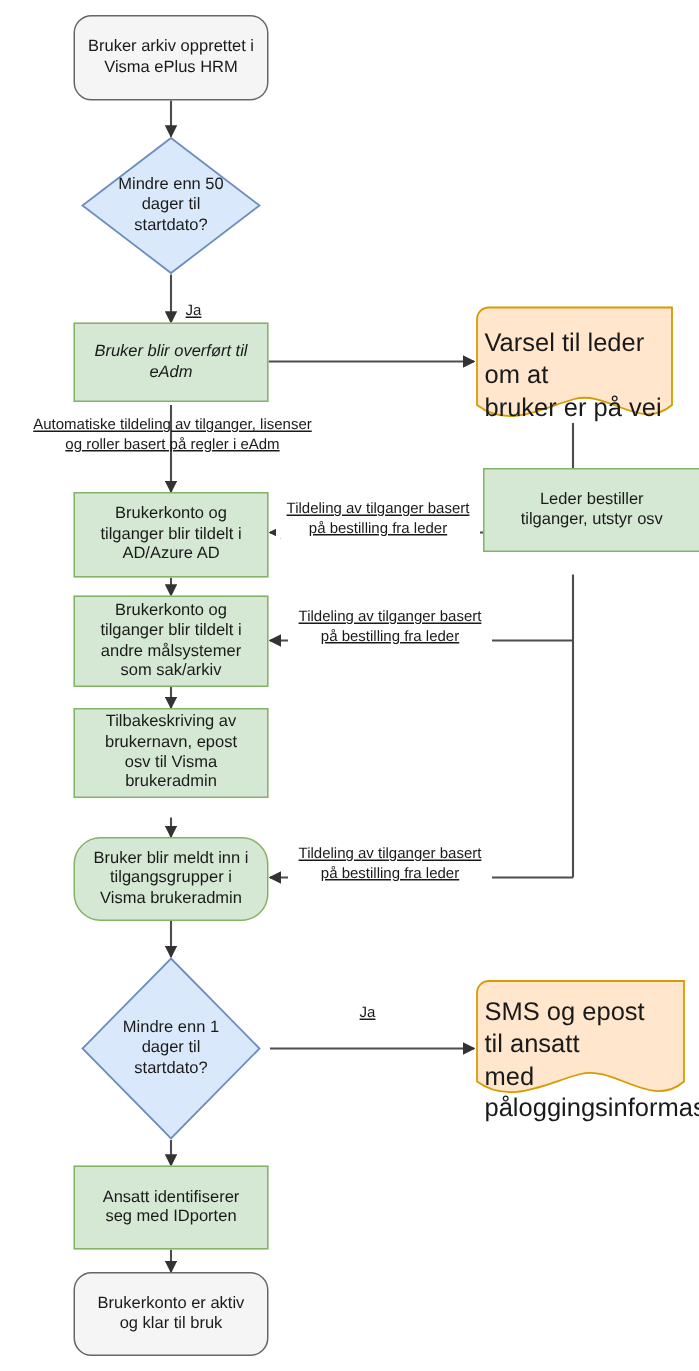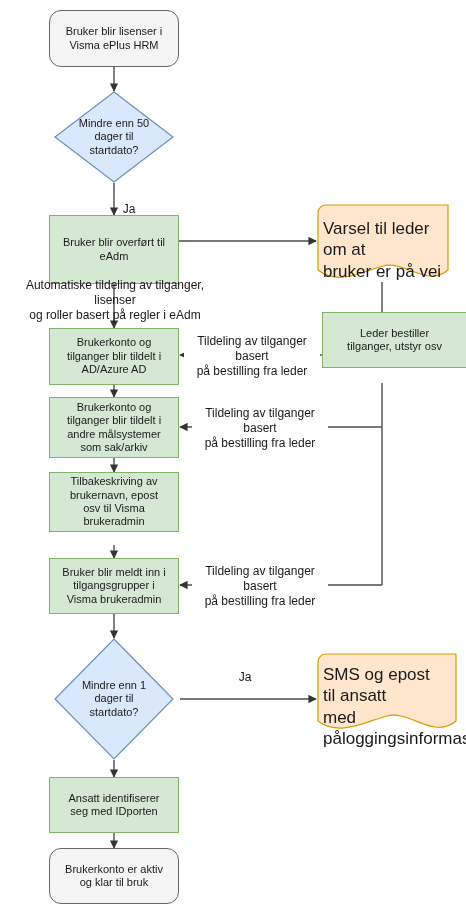--- a/index.html
+++ b/index.html
@@ -91,27 +91,28 @@
     text-align: left;
     font-size: 17px;
     color: #1a1a1a;
     line-height: 1.25;
     white-space: pre-line;
     padding: 0 6px;
     box-sizing: border-box;
   }
   .edge-label {
     position: absolute;
-    font-size: 12px;
+    font-size: 10px;
     color: #1a1a1a;
     line-height: 1.25;
     text-align: center;
     white-space: pre-line;
     z-index: 4;
     background: transparent;
+    text-decoration: underline;
   }
 </style>
 </head>
 <body>
 
 <div id="canvas">
 
   <svg id="edges" viewBox="0 0 466 914" xmlns="http://www.w3.org/2000/svg">
     <defs>
       <marker id="arrow" viewBox="0 0 10 10" refX="9" refY="5" markerWidth="6" markerHeight="6" orient="auto-start-reverse">
@@ -148,36 +149,36 @@
 
       <path d="M 180 699 L 316 699" marker-end="url(#arrow)"></path>
 
       <path d="M 114 760 L 114 777" marker-end="url(#arrow)"></path>
 
       <path d="M 114 833 L 114 848" marker-end="url(#arrow)"></path>
     </g>
   </svg>
 
   <div class="node terminator" style="left:49px; top:10px; width:130px; height:57px;">
-    <span class="label">Bruker blir lisenser i
+    <span class="label">Bruker arkiv opprettet i
 Visma ePlus HRM</span>
   </div>
 
   <div class="decision-wrap" style="left:54px; top:91px; width:120px; height:92px;">
     <svg width="120" height="92" viewBox="0 0 120 92" xmlns="http://www.w3.org/2000/svg">
       <polygon points="60,1 119,46 60,91 1,46" fill="#dae8fc" stroke="#6c8ebf" stroke-width="1.2"></polygon>
     </svg>
     <div class="decision-text">Mindre enn 50
 dager til
 startdato?</div>
   </div>
 
   <div class="edge-label" style="left:117px; top:202px; width:24px;">Ja</div>
 
-  <div class="node process" style="left:49px; top:215px; width:130px; height:69px;">
+  <div class="node process" style="left:49px; top:215px; width:130px; height:53px;font-style:italic;">
     <span class="label">Bruker blir overført til
 eAdm</span>
   </div>
 
   <div class="note-wrap" style="left:317px; top:204px; width:132px; height:78px;">
     <svg width="132" height="78" viewBox="0 0 132 78" xmlns="http://www.w3.org/2000/svg">
       <path d="M 9 1 L 131 1 L 131 66 C 110 84 88 56 66 62 C 44 68 22 82 1 66 L 1 9 C 1 4.5 4.5 1 9 1 Z" fill="#ffe6cc" stroke="#d79b00" stroke-width="1.2"></path>
     </svg>
     <div class="note-text" style="top:14px;">Varsel til leder om at
 bruker er på vei</div>
@@ -210,21 +211,21 @@
   <div class="edge-label" style="left:192px; top:406px; width:136px; background:#ffffff;">Tildeling av tilganger basert
 på bestilling fra leder</div>
 
   <div class="node process" style="left:49px; top:472px; width:130px; height:60px;">
     <span class="label">Tilbakeskriving av
 brukernavn, epost
 osv til Visma
 brukeradmin</span>
   </div>
 
-  <div class="node process" style="left:49px; top:558px; width:130px; height:56px;">
+  <div class="node process" style="left:49px; top:558px; width:130px; height:56px;border-radius:18px;">
     <span class="label">Bruker blir meldt inn i
 tilgangsgrupper i
 Visma brukeradmin</span>
   </div>
 
   <div class="edge-label" style="left:192px; top:564px; width:136px; background:#ffffff;">Tildeling av tilganger basert
 på bestilling fra leder</div>
 
   <div class="decision-wrap" style="left:54px; top:638px; width:120px; height:122px;">
     <svg width="120" height="122" viewBox="0 0 120 122" xmlns="http://www.w3.org/2000/svg">

